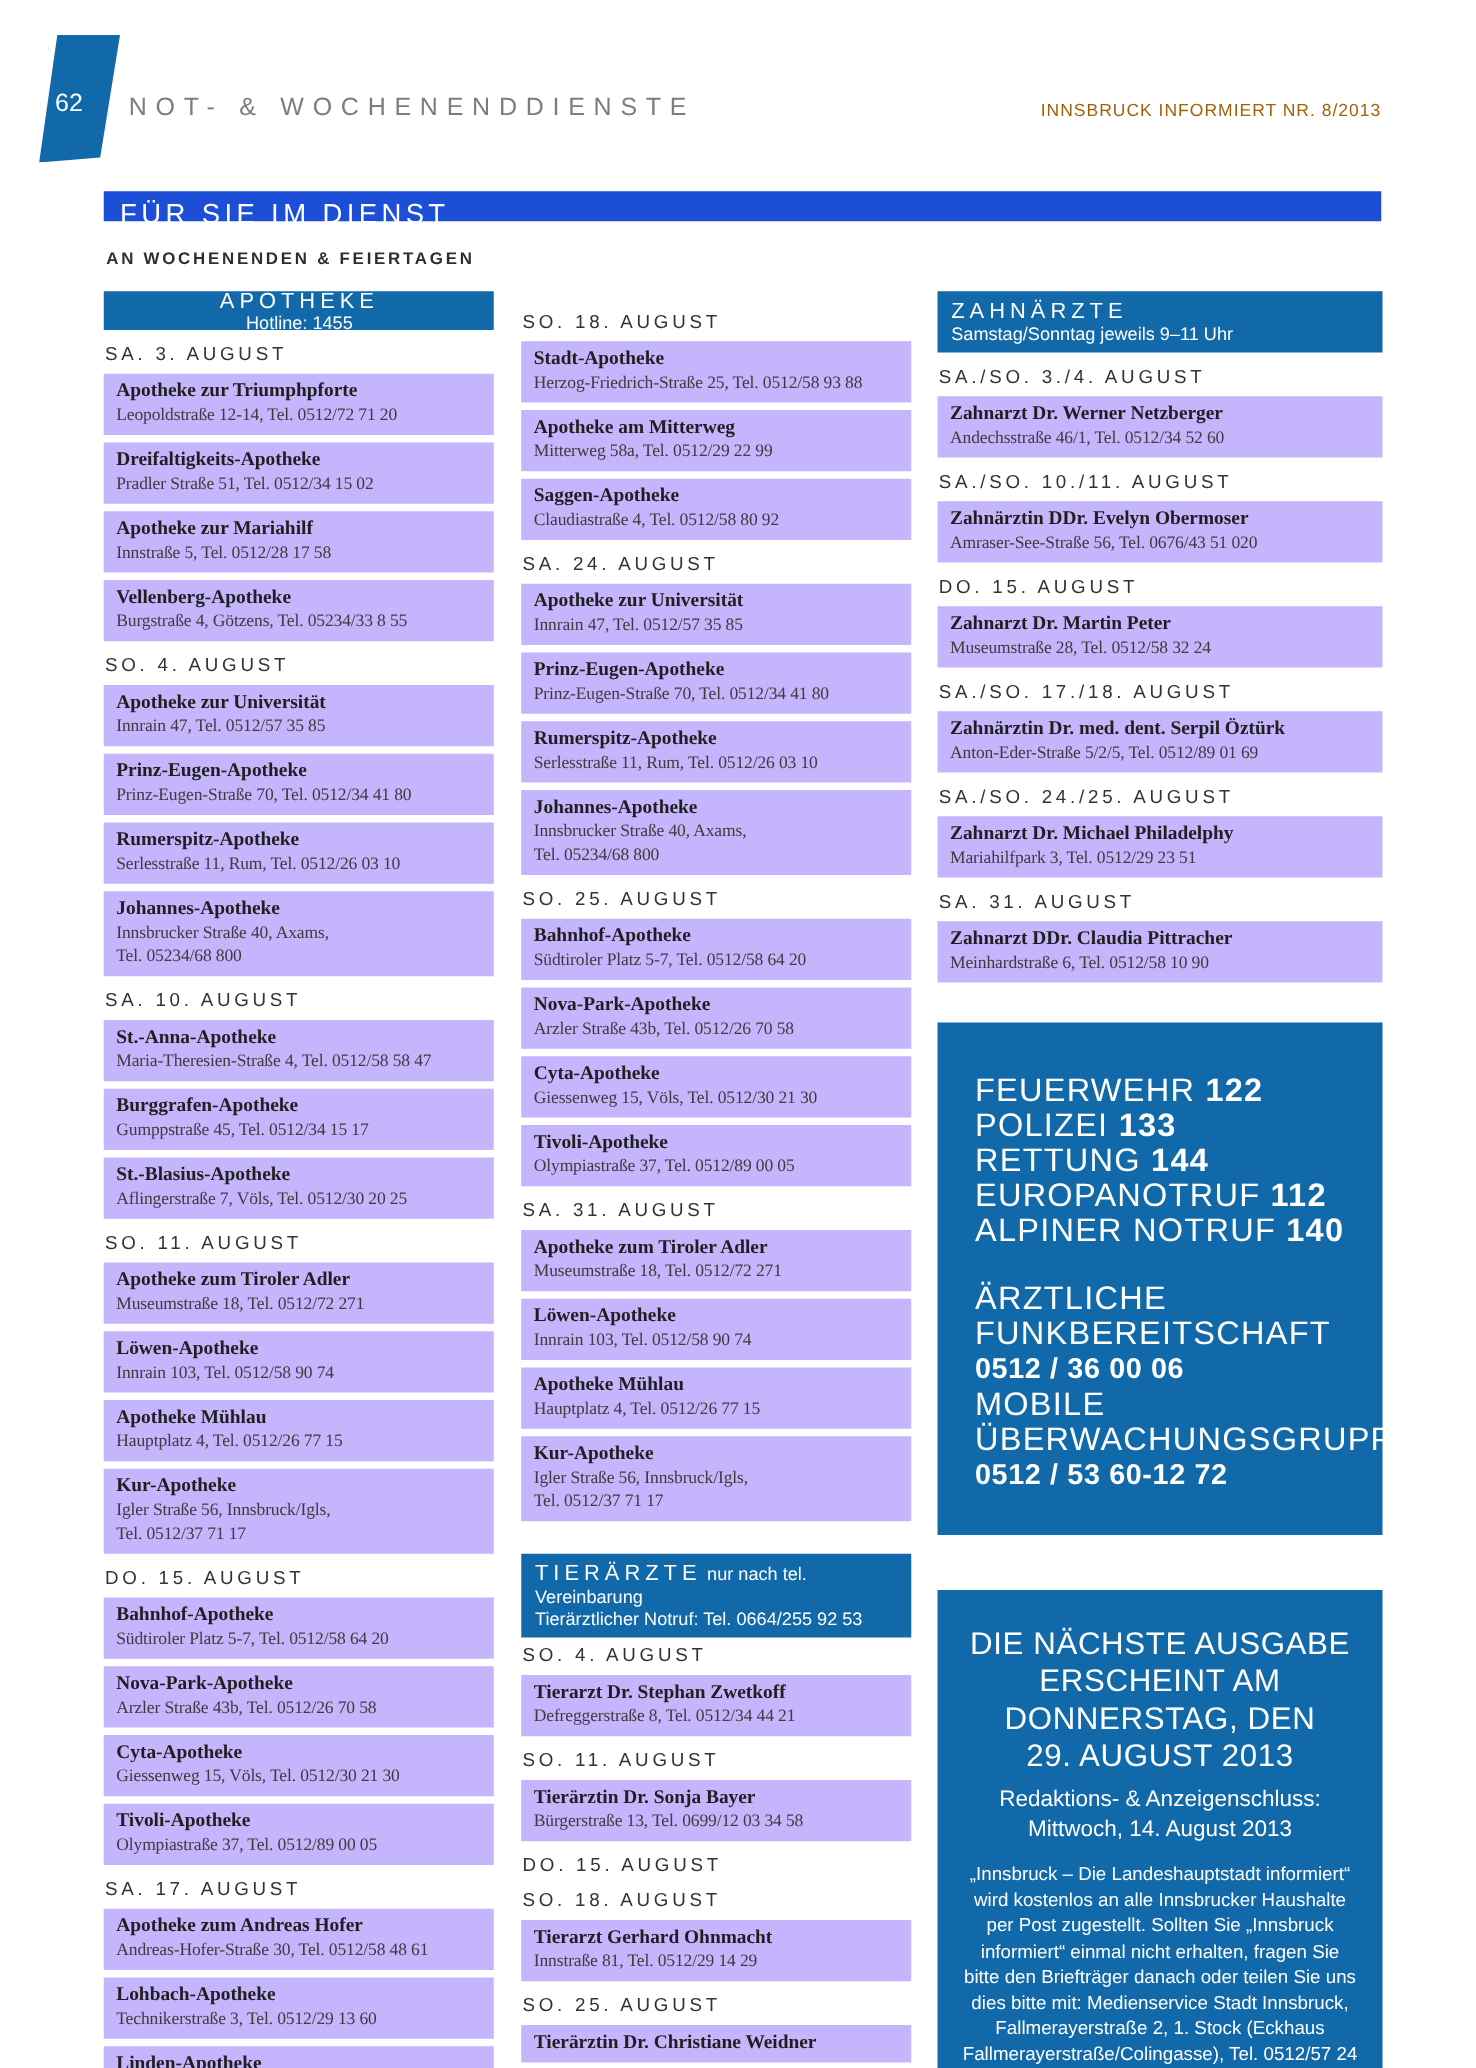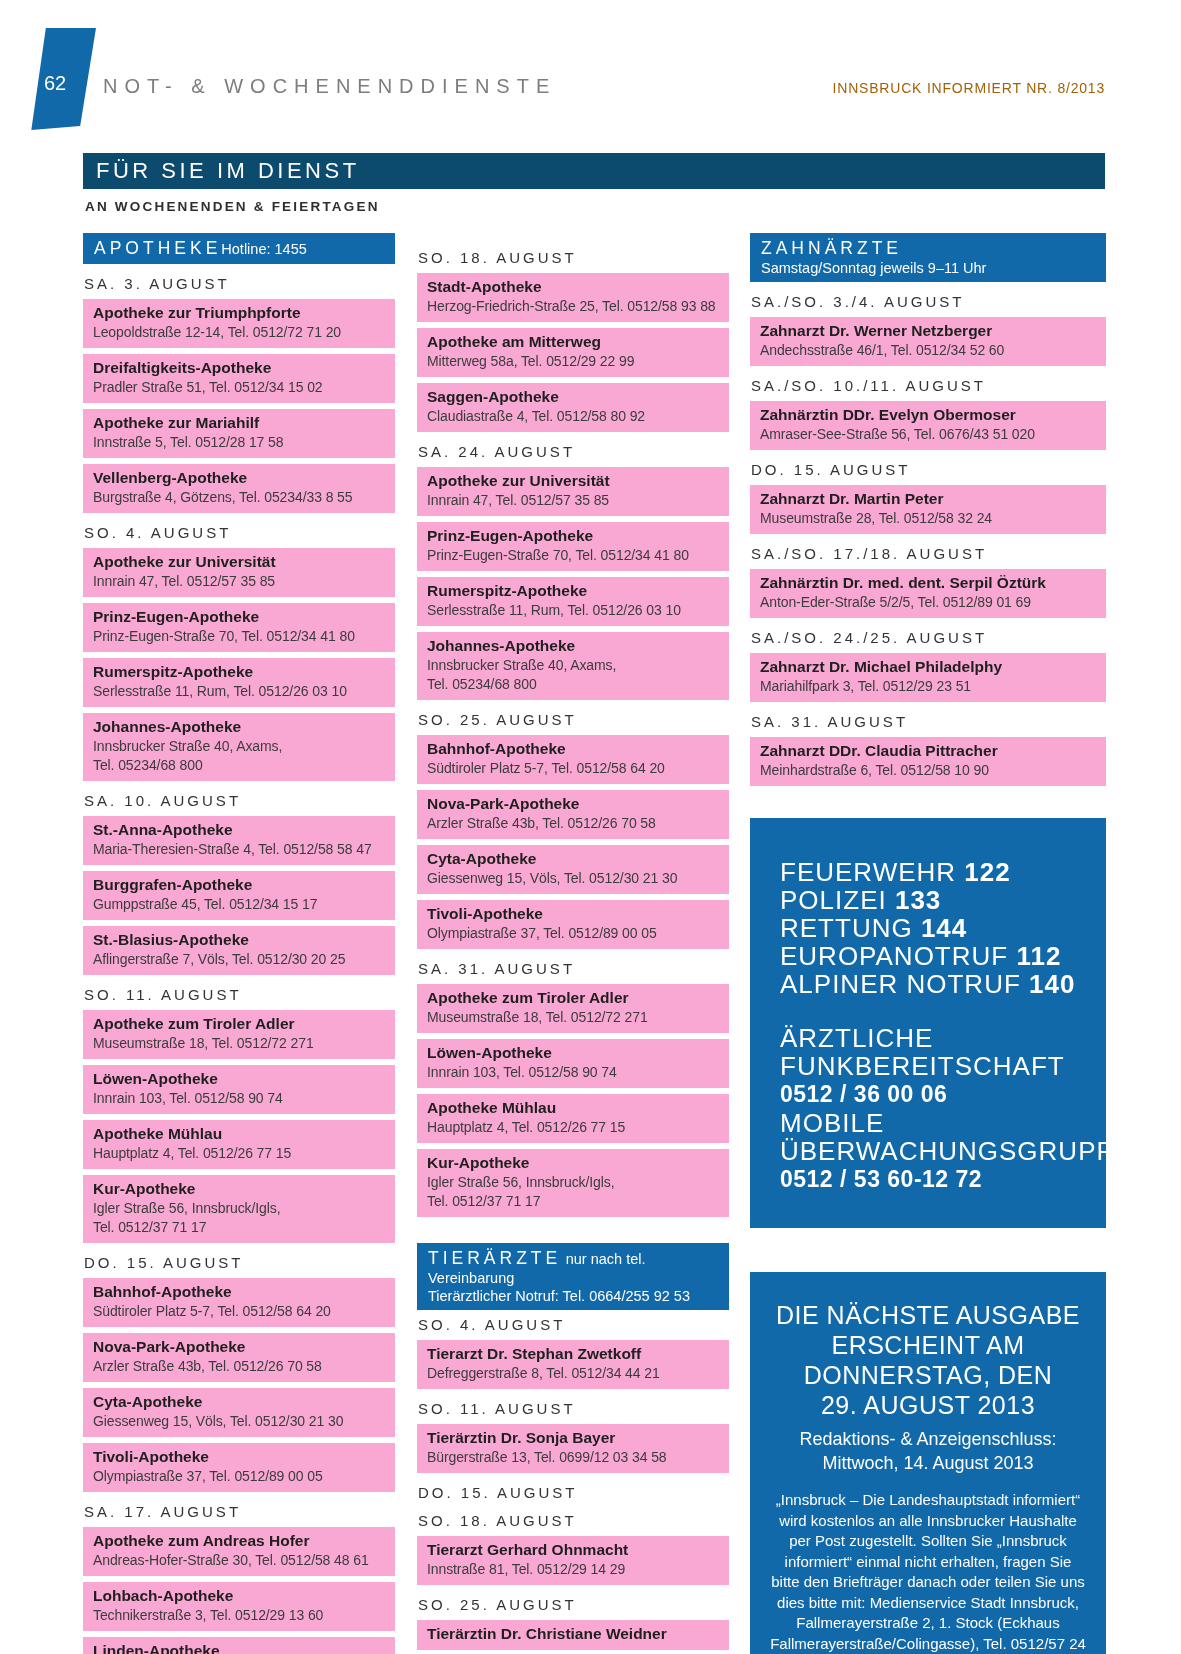--- a/index.html
+++ b/index.html
@@ -9,44 +9,44 @@
   
   .pagenum-shape { position:absolute; left:30px; top:0; width:66px; height:102px;
     background:#1269a9; }
   .pagenum-shape { clip-path: polygon(24% 0, 100% 0, 76% 96%, 2% 100%); }
   .pagenum { position:absolute; left:44px; top:44px; color:#fff; font-size:20px; }
   .header-title { position:absolute; left:103px; top:47px; font-size:20px;
     letter-spacing:7px; color:#7d7d7d; font-weight:400; }
   .header-right { position:absolute; right:76px; top:52px; font-size:14px;
     letter-spacing:0.8px; color:#a16207; }
 
-  .banner { position:absolute; left:83px; top:125px; width:1022px; height:36px;
-    background:#0c4a6e; color:#fff; font-size:22px; letter-spacing:3.5px;
+  .banner { position:absolute; left:83px; top:125px; width:1022px; height:24px;
+    background:#1d4ed8; color:#fff; font-size:22px; letter-spacing:3.5px;
     line-height:36px; padding-left:13px; }
   .banner-sub { position:absolute; left:85px; top:171px; font-size:13.5px;
     font-weight:bold; letter-spacing:2.2px; color:#2e2e2e; }
 
   
   .col { position:absolute; top:205px; }
   .col1 { left:83px;  width:312px; }
   .col2 { left:417px; width:312px; padding-top:10px; }
   .col3 { left:750px; width:356px; }
 
   .section-bar { background:#1269a9; color:#fff; padding:5px 10px 6px 11px; }
-  .section-bar.oneline { display:flex; justify-content:flex-start; align-items:center;
-    height:31px; padding-top:0; padding-bottom:0; }
+  .section-bar.oneline { display:flex; justify-content:center; align-items:center;
+    height:31px; padding-top:0; padding-bottom:0;flex-direction:column; }
   .bar-title { font-size:17.5px; letter-spacing:4px; }
   .bar-note { font-size:14.5px; letter-spacing:0; }
   .bar-sub { font-size:14.5px; margin-top:1px; }
   .bar-hotline { font-size:14.5px; }
 
   .date-header { font-size:15px; letter-spacing:3px; color:#333; margin:11px 0 7px 1px; }
   .col2 .date-header:first-child { margin-top:6px; }
 
-  .entry-card { background:#f9a8d4; padding:4px 8px 6px 10px; margin-bottom:6px; }
+  .entry-card { background:#c4b5fd; padding:4px 8px 6px 10px; margin-bottom:6px;font-family:Liberation Serif, serif; }
   .entry-name { font-size:15.5px; font-weight:bold; color:#1f1f1f; line-height:20px; }
   .entry-line { font-size:14px; color:#3c3c3c; line-height:19px; letter-spacing:-0.1px;
     white-space:nowrap; }
 
   .tier-bar { margin-top:26px; }
 
   
   .emergency-box { background:#1269a9; color:#fff; margin-top:32px;
     padding:40px 18px 34px 30px; }
   .emg-line { font-size:26px; letter-spacing:1px; line-height:28px; }

